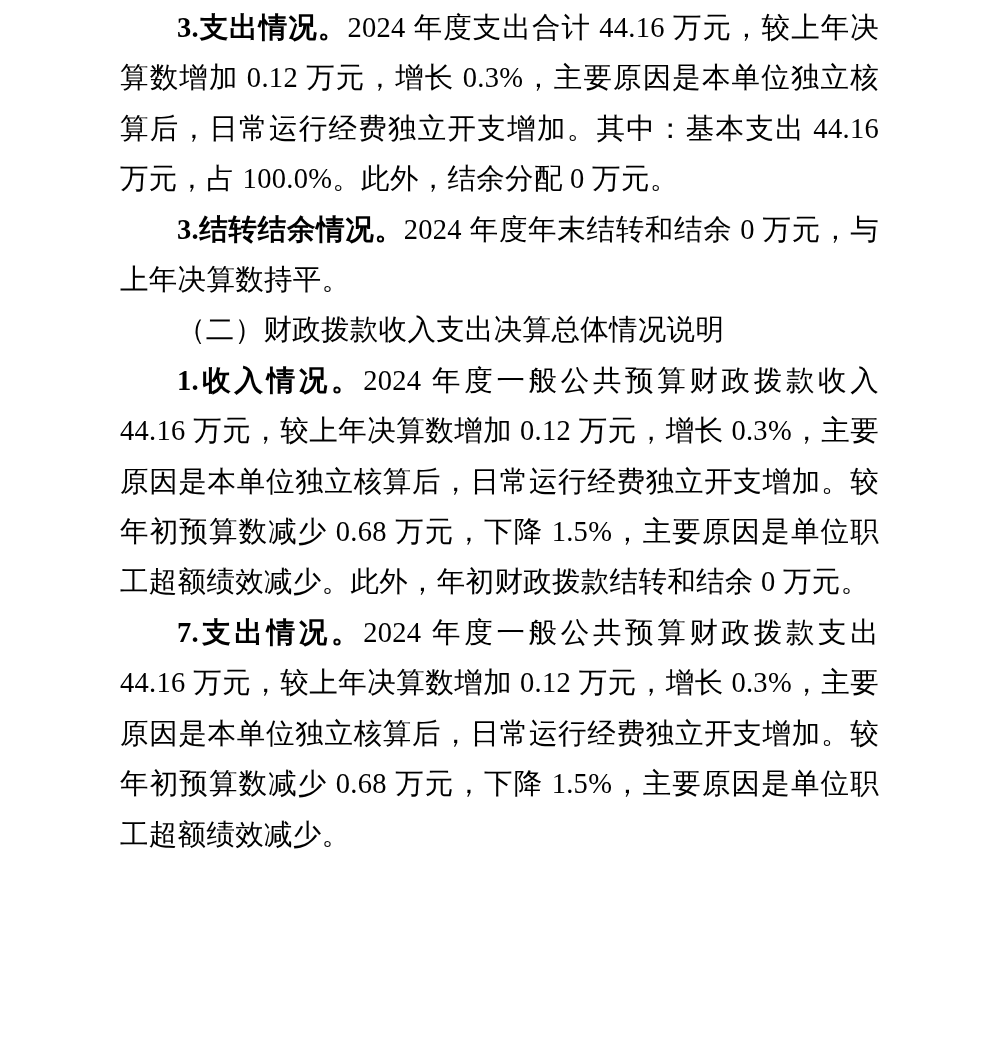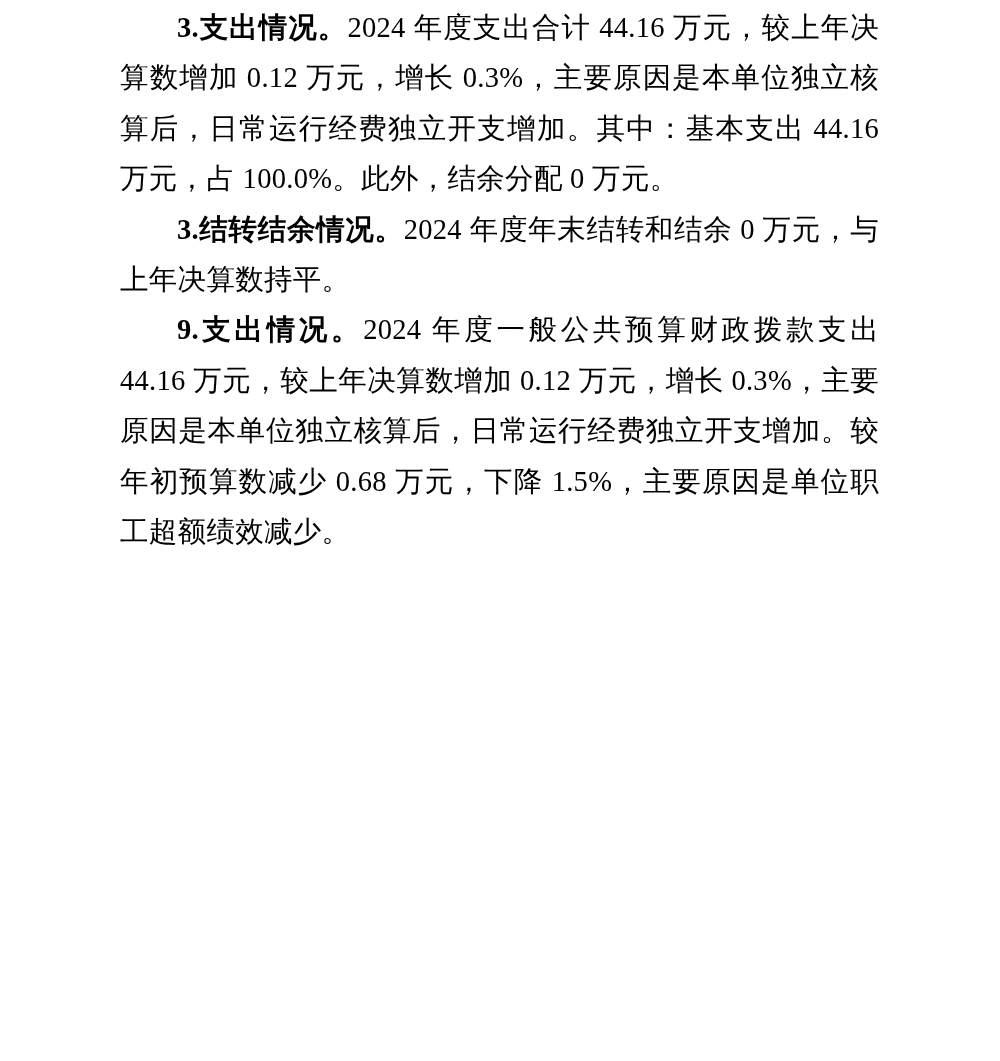--- a/index.html
+++ b/index.html
@@ -32,19 +32,21 @@
 </style>
 </head>
 <body>
 
 <div class="page">
 
   <p class="para"><b>3.支出情况。</b><span>2024 年度支出合计 44.16 万元，较上年决算数增加 0.12 万元，增长 0.3%，主要原因是本单位独立核算后，日常运行经费独立开支增加。其中：基本支出 44.16 万元，占 100.0%。此外，结余分配 0 万元。</span></p>
 
   <p class="para"><b>3.结转结余情况。</b><span>2024 年度年末结转和结余 0 万元，与上年决算数持平。</span></p>
 
+  <p class="para"><span>（二）财政拨款收入支出决算总体情况说明</span></p>
 
 
 
+  <p class="para"><b>1.收入情况。</b><span>2024 年度一般公共预算财政拨款收入 44.16 万元，较上年决算数增加 0.12 万元，增长 0.3%，主要原因是本单位独立核算后，日常运行经费独立开支增加。较年初预算数减少 0.68 万元，下降 1.5%，主要原因是单位职工超额绩效减少。此外，年初财政拨款结转和结余 0 万元。</span></p>
 
-  <p class="para"><b>9.支出情况。</b><span>2024 年度一般公共预算财政拨款支出 44.16 万元，较上年决算数增加 0.12 万元，增长 0.3%，主要原因是本单位独立核算后，日常运行经费独立开支增加。较年初预算数减少 0.68 万元，下降 1.5%，主要原因是单位职工超额绩效减少。</span></p>
+  <p class="para"><b>7.支出情况。</b><span>2024 年度一般公共预算财政拨款支出 44.16 万元，较上年决算数增加 0.12 万元，增长 0.3%，主要原因是本单位独立核算后，日常运行经费独立开支增加。较年初预算数减少 0.68 万元，下降 1.5%，主要原因是单位职工超额绩效减少。</span></p>
 
 </div>
 
 </body></html>

